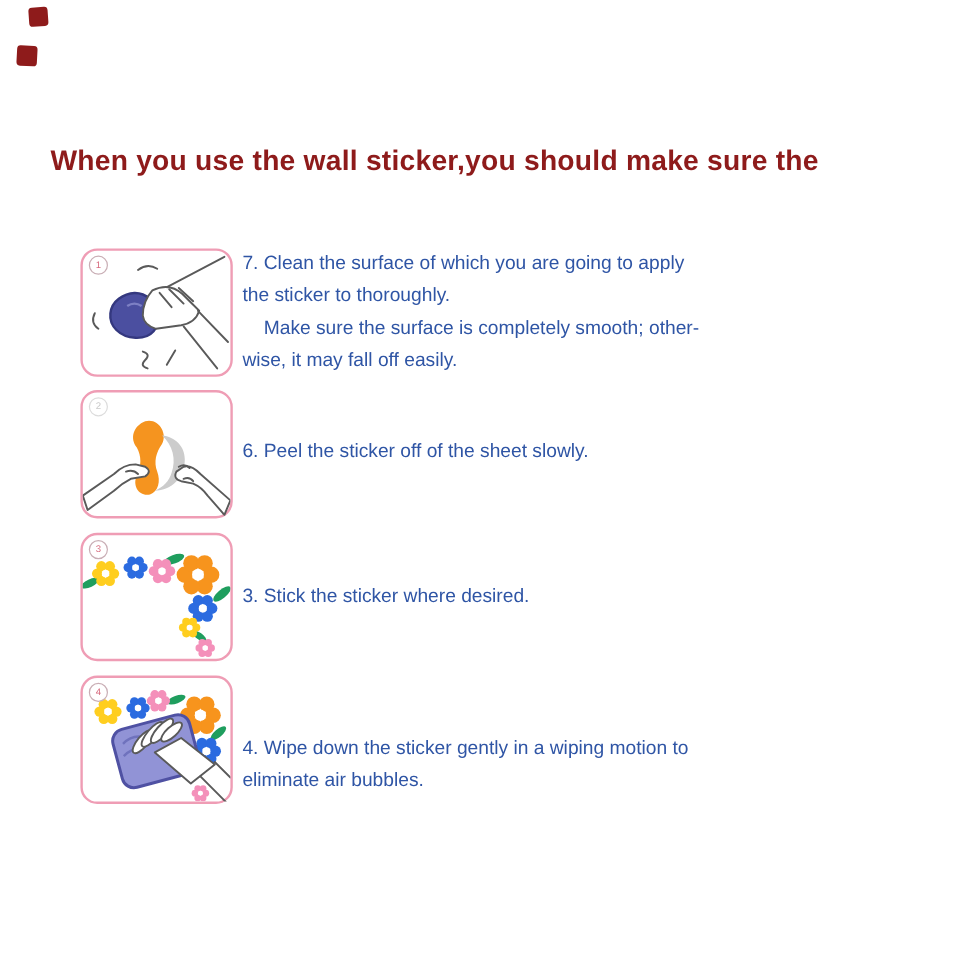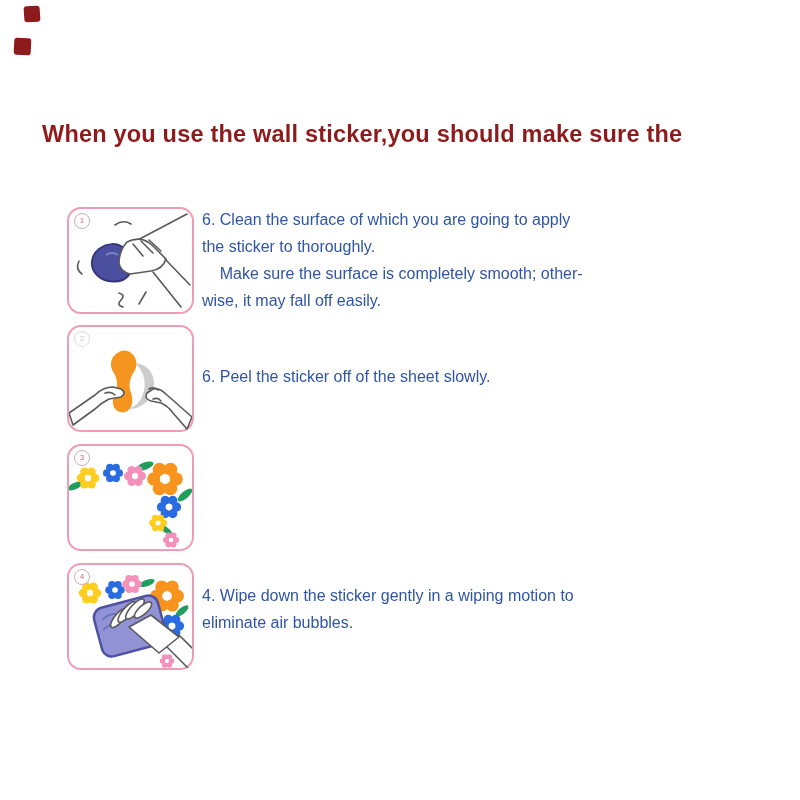--- a/index.html
+++ b/index.html
@@ -14,21 +14,21 @@
   .illus-box{position:absolute;left:67px;width:127px;height:107px;border:2px solid #ef9db5;
              border-radius:14px;background:#fff;box-sizing:border-box;}
   #box1{top:207px}#box2{top:325px}#box3{top:444px}#box4{top:563px}
   .illus-box svg{position:absolute;left:0;top:0;}
   .badge{position:absolute;left:5px;top:4px;width:14px;height:14px;border:1px solid #c9aeb5;
          border-radius:50%;font-size:8px;line-height:14px;text-align:center;color:#d76a7e;
          background:rgba(255,255,255,.7);z-index:2;}
   .badge.faint{border-color:#dcdcdc;color:#c9c9c9;}
   .step-text{position:absolute;left:202px;width:480px;font-size:16px;line-height:27px;
              color:#2f55a5;white-space:pre-wrap;}
-  #text1{top:206px}#text2{top:363px}#text3{top:484px}#text4{top:582px}
+  #text1{top:206px}#text2{top:363px}#text3{top:484px}#text4{top:610px}
   .stroke{fill:none;stroke:#5a5a5a;stroke-width:1.6;stroke-linecap:round;stroke-linejoin:round;}
   .hand{fill:#ffffff;stroke:#5a5a5a;stroke-width:1.6;stroke-linejoin:round;}
 </style>
 </head>
 <body>
 
 <div class="page">
 
   <div class="corner-mark mark1"></div>
   <div class="corner-mark mark2"></div>
@@ -59,21 +59,21 @@
       <path class="stroke" d="M46 16 q8 -6 16 -1"></path>
       <path class="stroke" d="M10 52 q-4 8 3 13"></path>
       <path d="M30 40 C22 46 20 58 28 66 C36 74 52 75 59 67 C66 59 64 46 56 40 C48 33 38 34 30 40 Z" fill="#4b4fa0" stroke="#34387f" stroke-width="2"></path>
       <path d="M37 46 q6 -4 12 0" fill="none" stroke="#7d80c4" stroke-width="2"></path>
       <path class="hand" d="M58 33 q14 -7 25 3 l14 14 q-3 10 -15 12 l-21 3 q-10 -3 -11 -11 q0 -12 8 -21 Z"></path>
       <path class="stroke" d="M64 35 l10 12 M72 32 l12 12 M80 31 l12 11"></path>
       <path class="stroke" d="M96 50 L121 76 M84 63 L112 98"></path>
       <path class="stroke" d="M50 84 q7 2 2 7 q-5 5 2 7 M70 95 l7 -12"></path>
     </svg>
   </div>
-  <div class="step-text" id="text1">6. Clean the surface of which you are going to apply
+  <div class="step-text" id="text1">7. Clean the surface of which you are going to apply
 the sticker to thoroughly.
     Make sure the surface is completely smooth; other-
 wise, it may fall off easily.</div>
 
   <div class="illus-box" id="box2">
     <span class="badge faint">2</span>
     <svg width="123" height="103" viewBox="0 0 123 103">
       <path d="M52 24 C42 28 39 38 45 46 C49 53 49 62 45 69 C41 78 47 87 56 85 C63 83 65 74 62 66 C59 58 61 50 66 43 C71 34 63 21 52 24 Z" fill="#f5941f"></path>
       <path d="M66 36 C75 44 78 56 74 67 C72 74 67 79 60 82 C74 82 85 71 85 56 C85 45 77 37 66 36 Z" fill="#cccccc"></path>
       <path class="hand" d="M0 86 L26 68 q8 -8 18 -8 l8 2 q6 4 0 8 l-12 2 q-8 4 -14 10 L4 98 Z"></path>
@@ -93,20 +93,21 @@
       <use href="#leaf-shape" transform="translate(97 84) rotate(35) scale(7)" fill="#1f9e5e"></use>
       <use href="#flower-shape" transform="translate(19 32) scale(7)" fill="#ffce1f"></use>
       <use href="#flower-shape" transform="translate(44 27) scale(6.2)" fill="#2b6be0"></use>
       <use href="#flower-shape" transform="translate(66 30) scale(6.8)" fill="#f490ba"></use>
       <use href="#flower-shape" transform="translate(96 33) scale(11)" fill="#f7941d"></use>
       <use href="#flower-shape" transform="translate(100 61) scale(7.5)" fill="#2b6be0"></use>
       <use href="#flower-shape" transform="translate(89 77) scale(5.5)" fill="#ffce1f"></use>
       <use href="#flower-shape" transform="translate(102 94) scale(5)" fill="#f490ba"></use>
     </svg>
   </div>
+  <div class="step-text" id="text3">3. Stick the sticker where desired.</div>
 
   <div class="illus-box" id="box4">
     <span class="badge">4</span>
     <svg width="123" height="103" viewBox="0 0 123 103">
       <use href="#leaf-shape" transform="translate(78 18) rotate(-20) scale(8)" fill="#1f9e5e"></use>
       <use href="#leaf-shape" transform="translate(113 46) rotate(-40) scale(8)" fill="#1f9e5e"></use>
       <use href="#flower-shape" transform="translate(21 28) scale(7)" fill="#ffce1f"></use>
       <use href="#flower-shape" transform="translate(46 25) scale(6)" fill="#2b6be0"></use>
       <use href="#flower-shape" transform="translate(63 19) scale(6)" fill="#f490ba"></use>
       <use href="#flower-shape" transform="translate(98 31) scale(10.5)" fill="#f7941d"></use>

